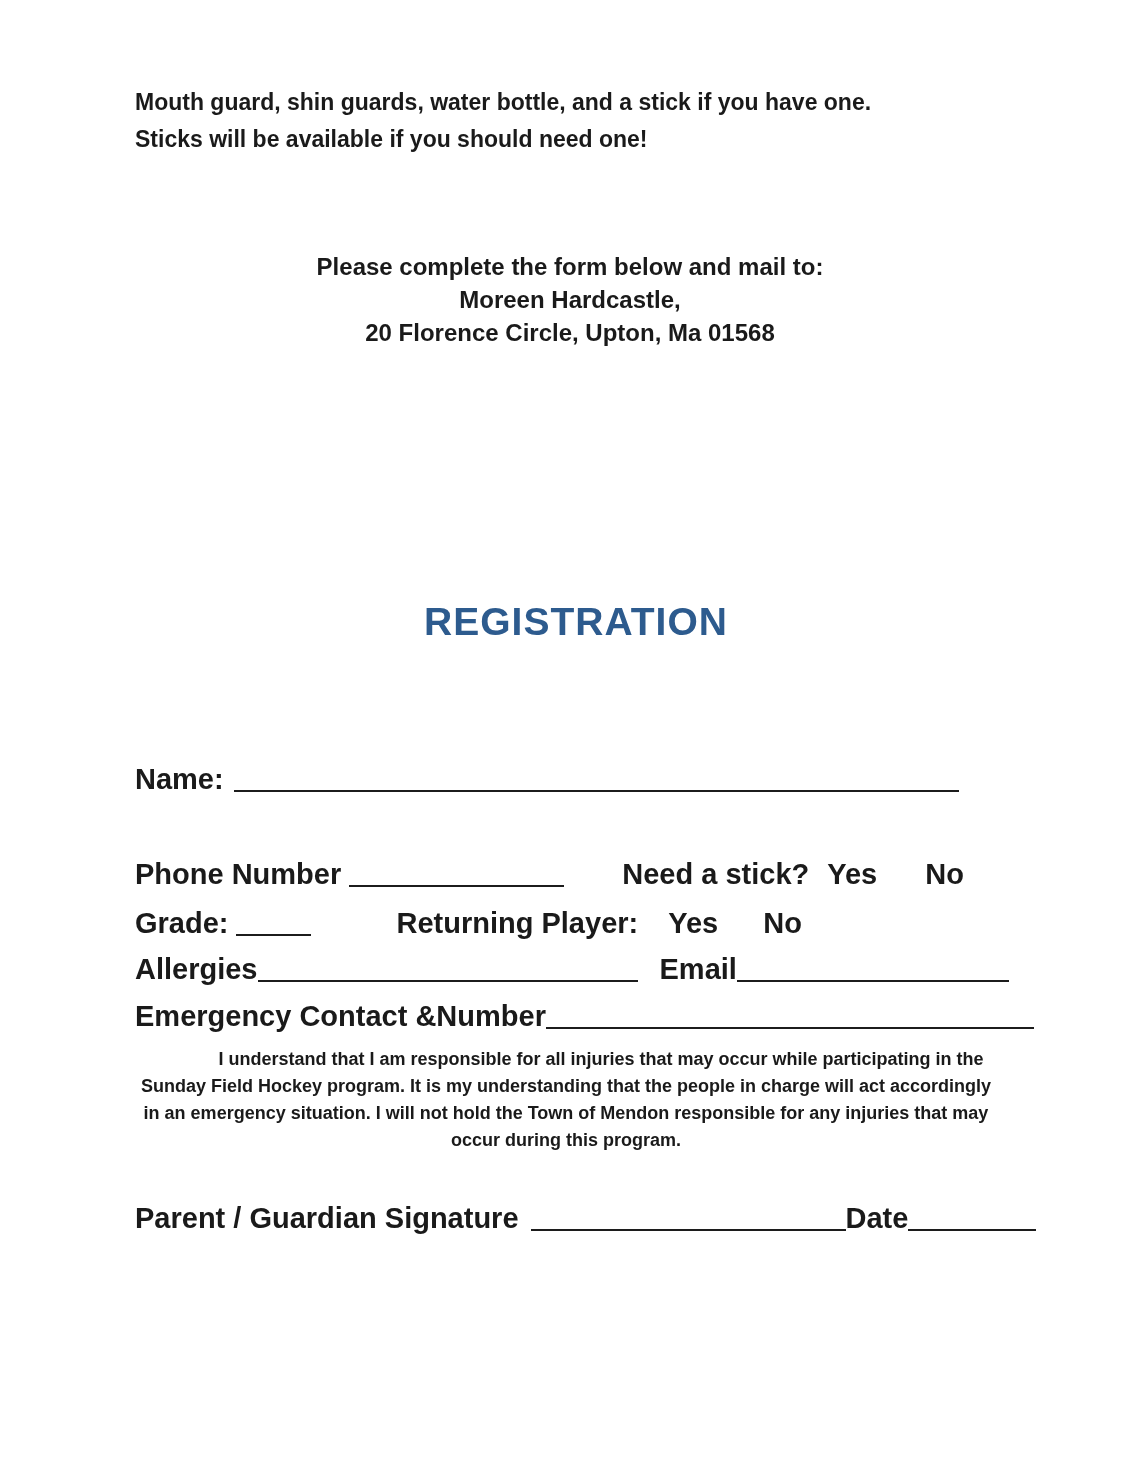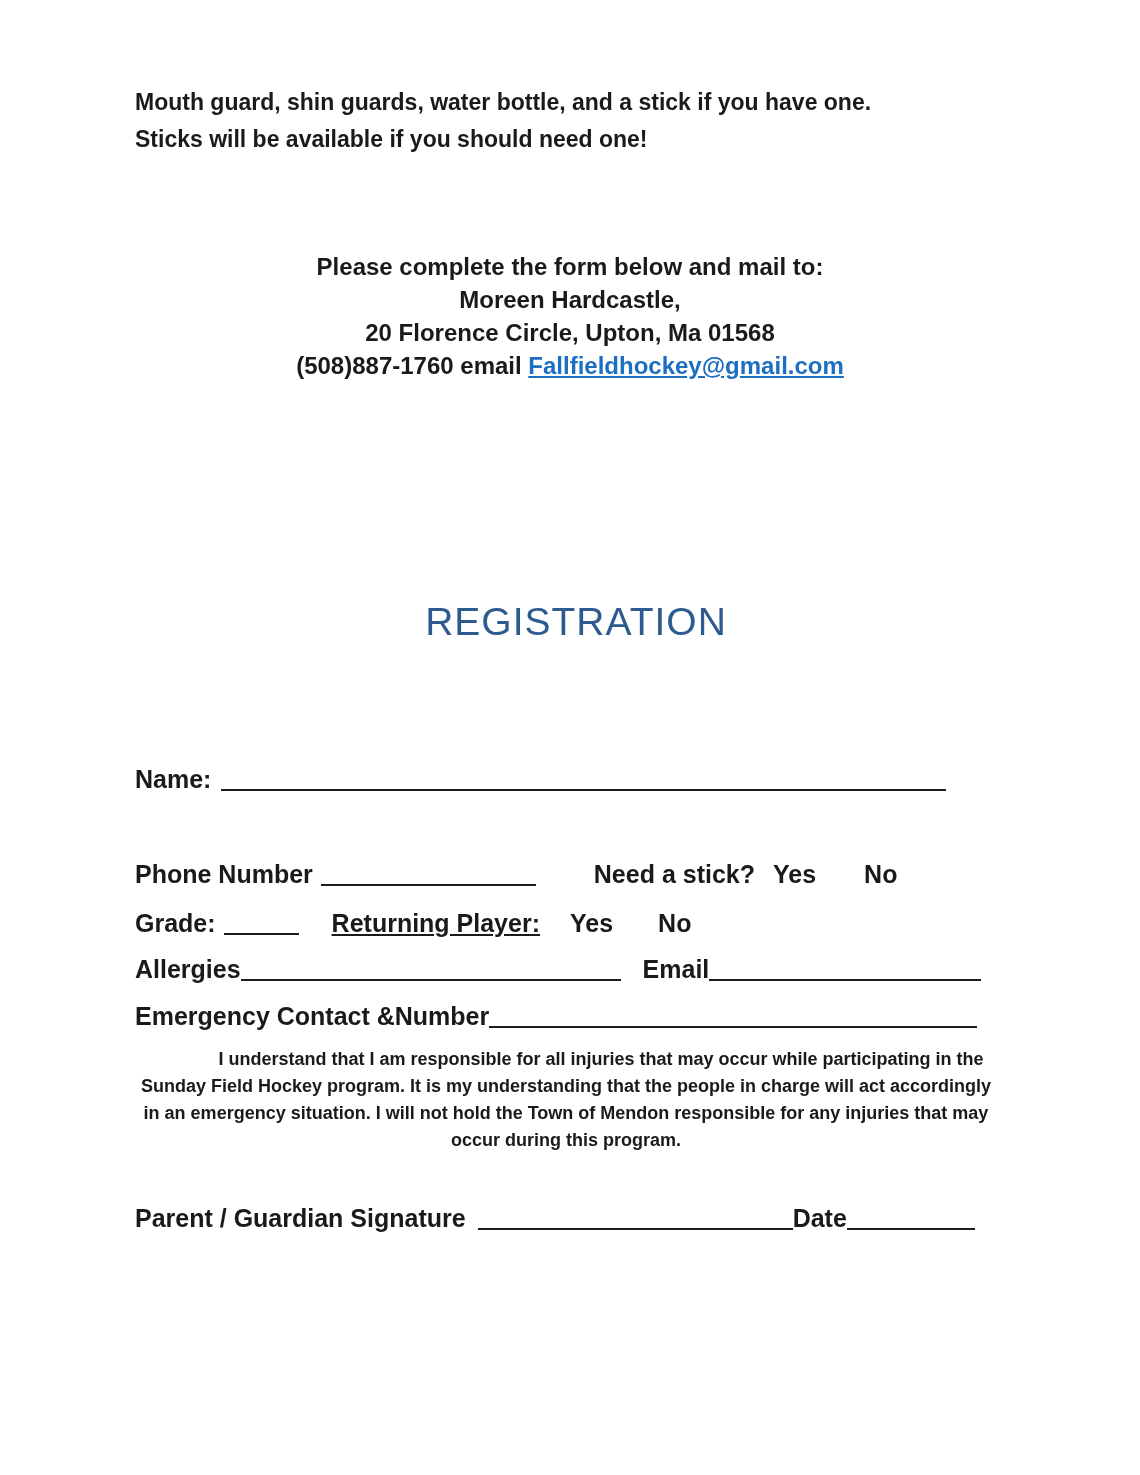--- a/index.html
+++ b/index.html
@@ -39,30 +39,30 @@
     color: var(--link-color, #1b6ec2);
     text-decoration: underline;
     cursor: pointer;
   }
   .heading {
     position: absolute;
     top: 600px; left: 0;
     width: 1140px;
     text-align: center;
     font-size: 39px;
-    font-weight: normal;
+    font-weight: bold;
     letter-spacing: 1px;
     color: var(--heading-color, #2d5b8e);
     padding-left: 12px;
   }
   .row {
     position: absolute;
     left: 135px;
     white-space: nowrap;
-    font-size: 25px;
+    font-size: 29px;
     font-weight: bold;
     line-height: 30px;
   }
   .fill {
     display: inline-block;
     height: 0;
     border-bottom: 2px solid #1c1c1c;
     position: relative;
     top: 3px;
   }
@@ -80,21 +80,21 @@
   .fill-grade     { width: 75px;  margin-left: 8px; }
   .fill-allergies { width: 380px; }
   .fill-email     { width: 272px; }
   .fill-emergency { width: 488px; }
   .fill-sign      { width: 315px; margin-left: 12px; }
   .fill-date      { width: 128px; }
 
   .gap-needstick { margin-left: 58px; text-align: right; }
   .gap-yes1      { margin-left: 18px; }
   .gap-no1       { margin-left: 48px; }
-  .gap-returning { margin-left: 33px; text-decoration: underline; }
+  .gap-returning { margin-left: 85px; }
   .gap-yes2      { margin-left: 30px; }
   .gap-no2       { margin-left: 45px; }
   .gap-email     { margin-left: 22px; }
 
   .waiver {
     position: absolute;
     top: 1046px; left: 135px;
     width: 862px;
     font-size: 18px;
     font-weight: bold;
@@ -110,23 +110,20 @@
 
   <p class="intro">
     <span>Mouth guard, shin guards, water bottle, and a stick if you have one.</span><br>
     <span>Sticks will be available if you should need one!</span>
   </p>
 
   <div class="mailto">
     <div>Please complete the form below and mail to:</div>
     <div>Moreen Hardcastle,</div>
     <div>20 Florence Circle, Upton, Ma 01568</div>
-    <div>
-      <span>(508)887-1760 email </span><a class="email-link">Fallfieldhockey@gmail.com</a>
-    </div>
   </div>
 
   <h1 class="heading">REGISTRATION</h1>
 
   <div class="row row-name">
     <span>Name:</span><span class="fill fill-name"></span>
   </div>
 
 
   <div class="row row-phone">

